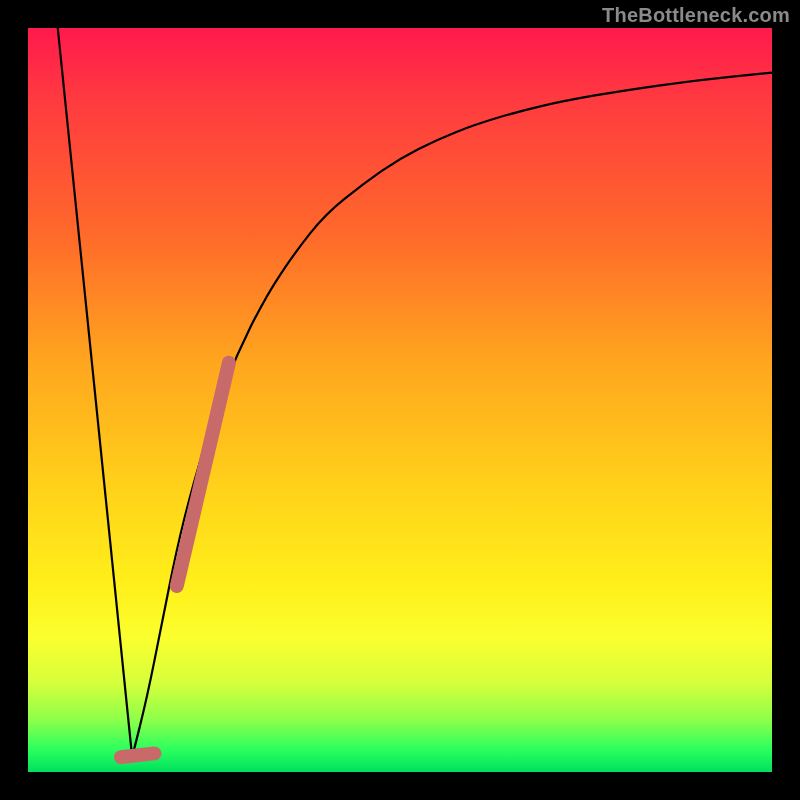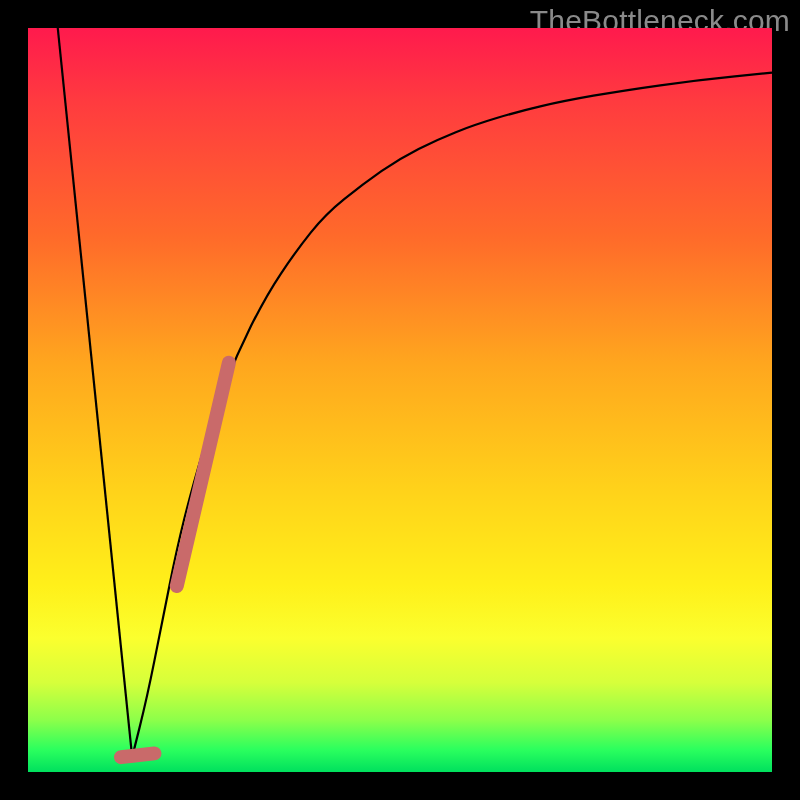--- a/index.html
+++ b/index.html
@@ -45,22 +45,22 @@
     left: 0;
     top: 0;
     width: 744px;
     height: 744px;
     overflow: visible;
   }
   .watermark {
     position: absolute;
     top: 4px;
     right: 10px;
-    font-size: 30px;
-    font-weight: 400;
+    font-size: 20px;
+    font-weight: 700;
     color: #8a8a8a;
     letter-spacing: 0.2px;
     user-select: none;
   }
 </style>
 </head>
 <body>
 
 <div class="frame">
   <div class="watermark">TheBottleneck.com</div>

